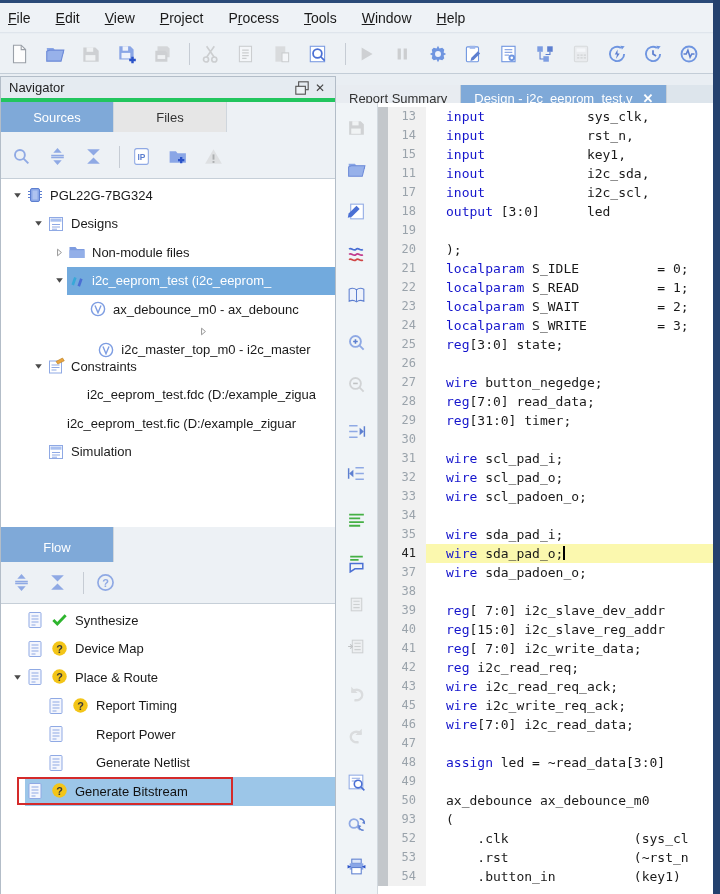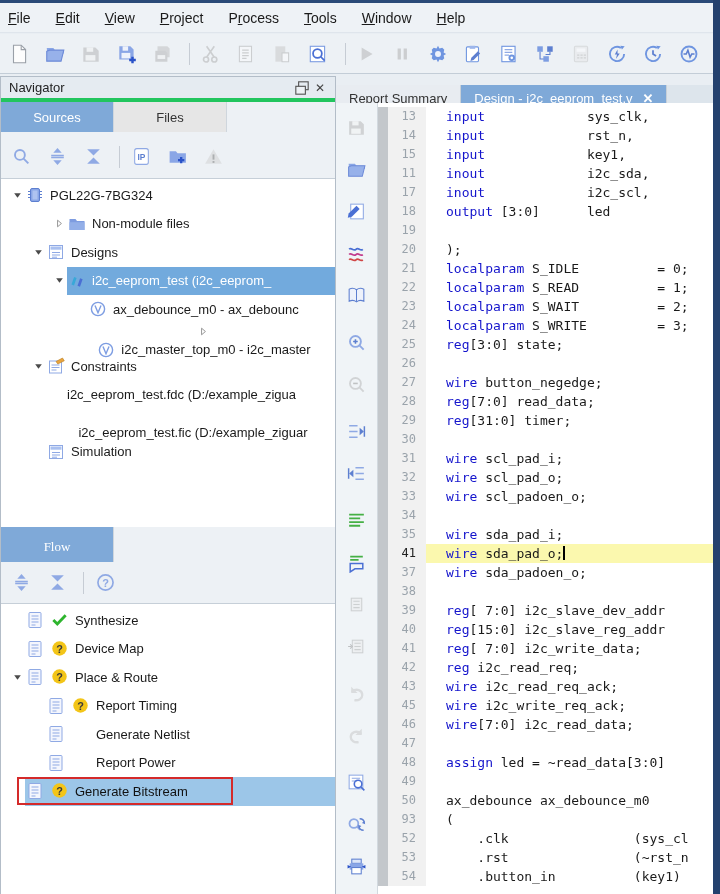--- a/index.html
+++ b/index.html
@@ -32,21 +32,21 @@
               border-bottom:4px solid #22c55e;}
   #nav-header .ttl{font-size:13px;color:#222;flex:1;}
   .winbtn{width:18px;height:18px;display:flex;align-items:center;justify-content:center;
           font-size:12px;color:#444;}
   .tabrow{position:absolute;left:0;width:334px;display:flex;border-bottom:3px solid #7fa9d8;
           background:#edf1f5;}
   .ltab{width:112px;display:flex;align-items:center;justify-content:center;
         font-size:13px;color:#333;background:#e6e6e6;border-right:1px solid #cfd6dd;}
   .ltab.active{background:#7fa9d8;color:#fff;}
   #src-tabs{top:25px;height:33px;} #src-tabs .ltab{height:30px;}
-  #flow-tabs{top:450px;height:35px;} #flow-tabs .ltab{height:40px;font-family:Liberation Serif, serif;}
+  #flow-tabs{top:450px;height:35px;} #flow-tabs .ltab{height:40px;}
   .ptoolbar{position:absolute;left:0;width:334px;background:#edf1f5;display:flex;
             align-items:center;padding-left:8px;box-sizing:border-box;}
   .ptoolbar .icon{width:24px;height:24px;margin-right:12px;}
   .ptoolbar .icon svg{width:21px;height:21px;}
   #nav-toolbar{top:58px;height:43px;}
   #flow-toolbar{top:485px;height:41px;}
   .treebox{position:absolute;left:0;width:334px;background:#fff;overflow:hidden;
            border-top:1px solid #c6cfd8;border-bottom:1px solid #c6cfd8;box-sizing:border-box;}
   #src-tree{top:101px;height:411px;padding-top:2px;}
   #flow-tree{top:526px;height:292px;padding-top:2px;}
@@ -308,49 +308,49 @@
         </span>
         <span class="selwrap">
           <span class="ticon"><svg viewBox="0 0 20 20">
               <rect x="5.5" y="3.5" width="9" height="13" rx="1.5" fill="#8aa6e6" stroke="#5d7fd0"></rect>
               <path d="M3 6.5h2.5M3 9.5h2.5M3 12.5h2.5M14.5 6.5H17M14.5 9.5H17M14.5 12.5H17" stroke="#5d7fd0"></path>
               <rect x="7.5" y="5.5" width="5" height="9" fill="#aec3f0"></rect>
             </svg></span>
           <span>PGL22G-7BG324</span>
         </span>
       </div>
-      <div class="trow" style="padding-left: 50px;">
-        <span class="exp">
-          <svg viewBox="0 0 20 20">
-            <path d="M6.5 4l7 6-7 6z" fill="none" stroke="#8a8a8a" stroke-width="1.6"></path>
-          </svg>
-        </span>
-        <span class="selwrap">
-          <span class="ticon"><svg viewBox="0 0 20 20">
-              <path d="M2.5 5h6l1.5 2h7.5v9H2.5z" fill="#7e9ce0"></path>
-              <path d="M2.5 8.2h15V16h-15z" fill="#93afe8"></path>
-            </svg></span>
-          <span>Non-module files</span>
-        </span>
-      </div>
       <div class="trow" style="padding-left: 29px;">
         <span class="exp">
           <svg viewBox="0 0 20 20">
             <path d="M4 6h12l-6 8z" fill="#4a4a4a"></path>
           </svg>
         </span>
         <span class="selwrap">
           <span class="ticon"><svg viewBox="0 0 20 20">
               <rect x="3.5" y="3.5" width="13" height="13" fill="#fff" stroke="#8fa9e4"></rect>
               <rect x="4.5" y="4.5" width="11" height="3.2" fill="#a9c0f0"></rect>
               <path d="M6 10.5h8M6 13h8M6 15.2h5" stroke="#8fa9e4"></path>
             </svg></span>
           <span>Designs</span>
         </span>
       </div>
+      <div class="trow" style="padding-left: 50px;">
+        <span class="exp">
+          <svg viewBox="0 0 20 20">
+            <path d="M6.5 4l7 6-7 6z" fill="none" stroke="#8a8a8a" stroke-width="1.6"></path>
+          </svg>
+        </span>
+        <span class="selwrap">
+          <span class="ticon"><svg viewBox="0 0 20 20">
+              <path d="M2.5 5h6l1.5 2h7.5v9H2.5z" fill="#7e9ce0"></path>
+              <path d="M2.5 8.2h15V16h-15z" fill="#93afe8"></path>
+            </svg></span>
+          <span>Non-module files</span>
+        </span>
+      </div>
       <div class="trow sel" style="padding-left: 50px;">
         <span class="exp">
           <svg viewBox="0 0 20 20">
             <path d="M4 6h12l-6 8z" fill="#4a4a4a"></path>
           </svg>
         </span>
         <span class="selwrap">
           <span class="ticon"><svg viewBox="0 0 20 20">
               <path d="M4.5 13.5l2.6-7.5 2.5 1-2.6 7.5z" fill="#38a8d8"></path>
               <path d="M10.5 14.8l2.6-7.5 2.5 1-2.6 7.5z" fill="#4a6fd4"></path>
@@ -390,27 +390,27 @@
         </span>
         <span class="selwrap">
           <span class="ticon"><svg viewBox="0 0 20 20">
               <rect x="3.5" y="5" width="12" height="12" fill="#fff" stroke="#8fa9e4"></rect>
               <path d="M5.5 9h8M5.5 11.5h8M5.5 14h5" stroke="#8fa9e4"></path>
               <path d="M10 5.5l6.5-3.5 1.8 2.8L11.8 8z" fill="#e8a33d" stroke="#b87d20" stroke-width=".6"></path>
             </svg></span>
           <span>Constraints</span>
         </span>
       </div>
+      <div class="trow" style="padding-left: 70px;">
+        <span class="exp"></span>
+        <span class="selwrap">
+          <span>i2c_eeprom_test.fdc (D:/example_zigua</span>
+        </span>
+      </div>
       <div class="trow" style="padding-left: 50px;">
-        <span class="exp"></span>
-        <span class="selwrap">
-          <span>i2c_eeprom_test.fdc (D:/example_zigua</span>
-        </span>
-      </div>
-      <div class="trow" style="padding-left: 50px; flex-direction: column;">
         <span class="exp"></span>
         <span class="selwrap">
           <span>i2c_eeprom_test.fic (D:/example_ziguar</span>
         </span>
       </div>
       <div class="trow" style="padding-left: 29px;">
         <span class="exp"></span>
         <span class="selwrap">
           <span class="ticon"><svg viewBox="0 0 20 20">
               <rect x="3.5" y="3.5" width="13" height="13" fill="#fff" stroke="#8fa9e4"></rect>
@@ -520,32 +520,32 @@
         </span>
       </div>
       <div class="trow" style="padding-left: 29px;">
         <span class="exp"></span>
         <span class="selwrap">
           <span class="ticon"><svg viewBox="0 0 20 20">
               <rect x="4" y="2.5" width="12" height="15" rx="1" fill="#f4f6fd" stroke="#8fa9e4"></rect>
               <path d="M6.5 6h7M6.5 9h7M6.5 12h7M6.5 15h4" stroke="#8fa9e4"></path>
             </svg></span>
           <span class="sicon"></span>
-          <span>Generate Netlist</span>
+          <span>Report Power</span>
         </span>
       </div>
       <div class="trow" style="padding-left: 29px;">
         <span class="exp"></span>
         <span class="selwrap">
           <span class="ticon"><svg viewBox="0 0 20 20">
               <rect x="4" y="2.5" width="12" height="15" rx="1" fill="#f4f6fd" stroke="#8fa9e4"></rect>
               <path d="M6.5 6h7M6.5 9h7M6.5 12h7M6.5 15h4" stroke="#8fa9e4"></path>
             </svg></span>
           <span class="sicon"></span>
-          <span>Report Power</span>
+          <span>Generate Netlist</span>
         </span>
       </div>
       <div class="trow sel" style="padding-left: 8px;">
         <span class="exp"></span>
         <span class="selwrap">
           <span class="ticon"><svg viewBox="0 0 20 20">
               <rect x="4" y="2.5" width="12" height="15" rx="1" fill="#f4f6fd" stroke="#8fa9e4"></rect>
               <path d="M6.5 6h7M6.5 9h7M6.5 12h7M6.5 15h4" stroke="#8fa9e4"></path>
             </svg></span>
           <span class="sicon"><svg viewBox="0 0 20 20">

